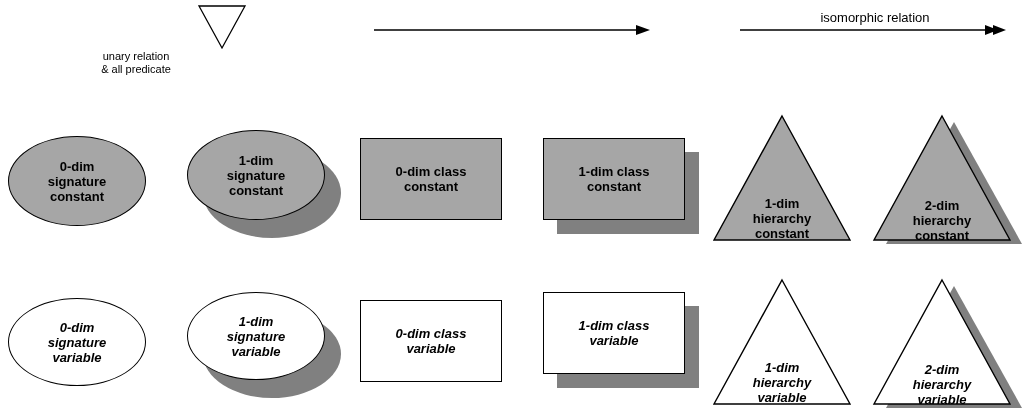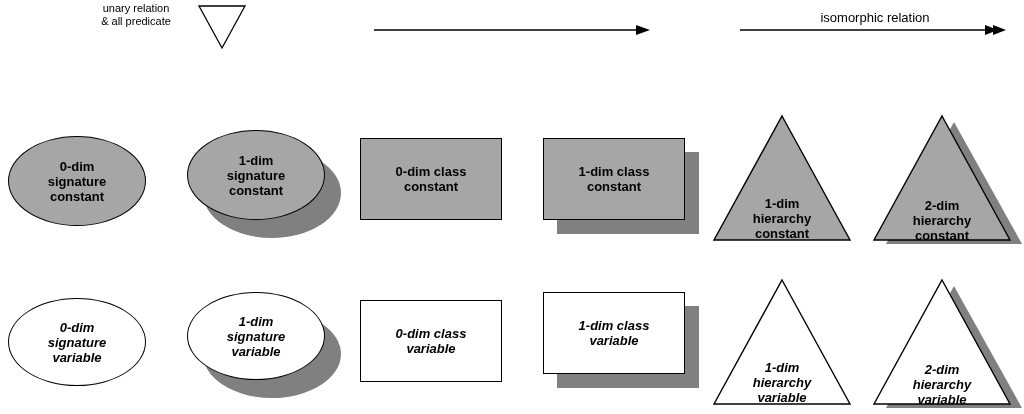--- a/index.html
+++ b/index.html
@@ -25,20 +25,21 @@
     position: absolute;
     text-align: center;
     font-size: 13px;
     line-height: 15px;
     color: #000;
     white-space: pre-line;
   }
   .hdr-label.small {
     font-size: 11px;
     line-height: 13px;
+    margin-top: 48px;
   }
 
   .arrow-svg {
     position: absolute;
   }
 
   
   .cell {
     position: absolute;
   }

